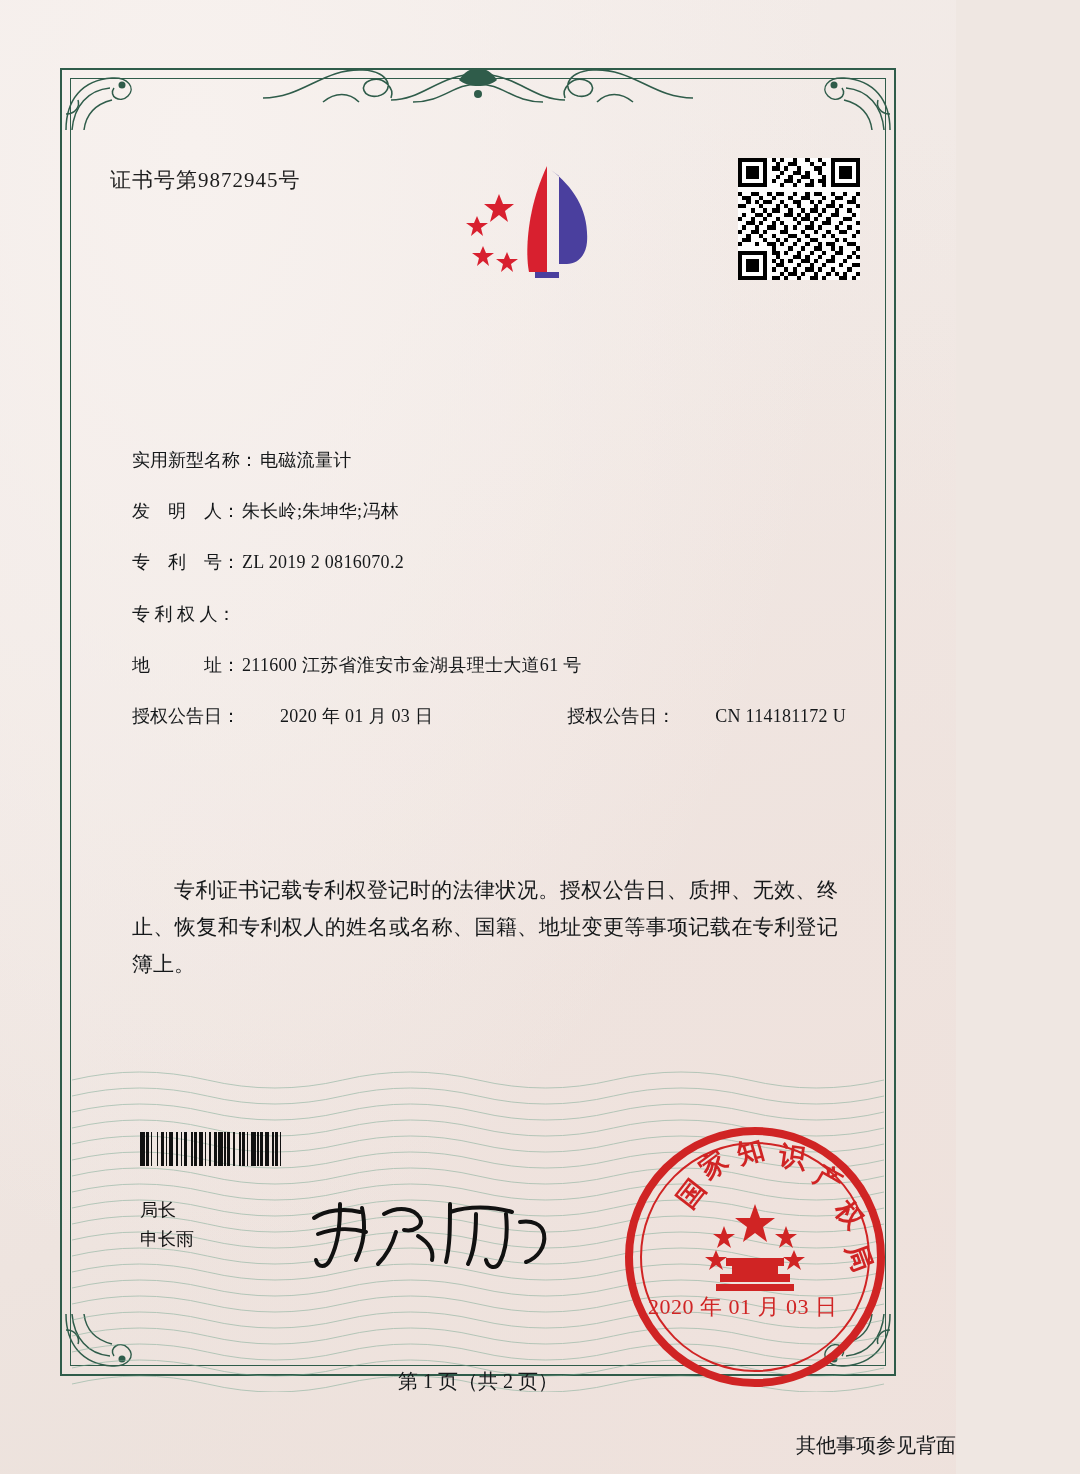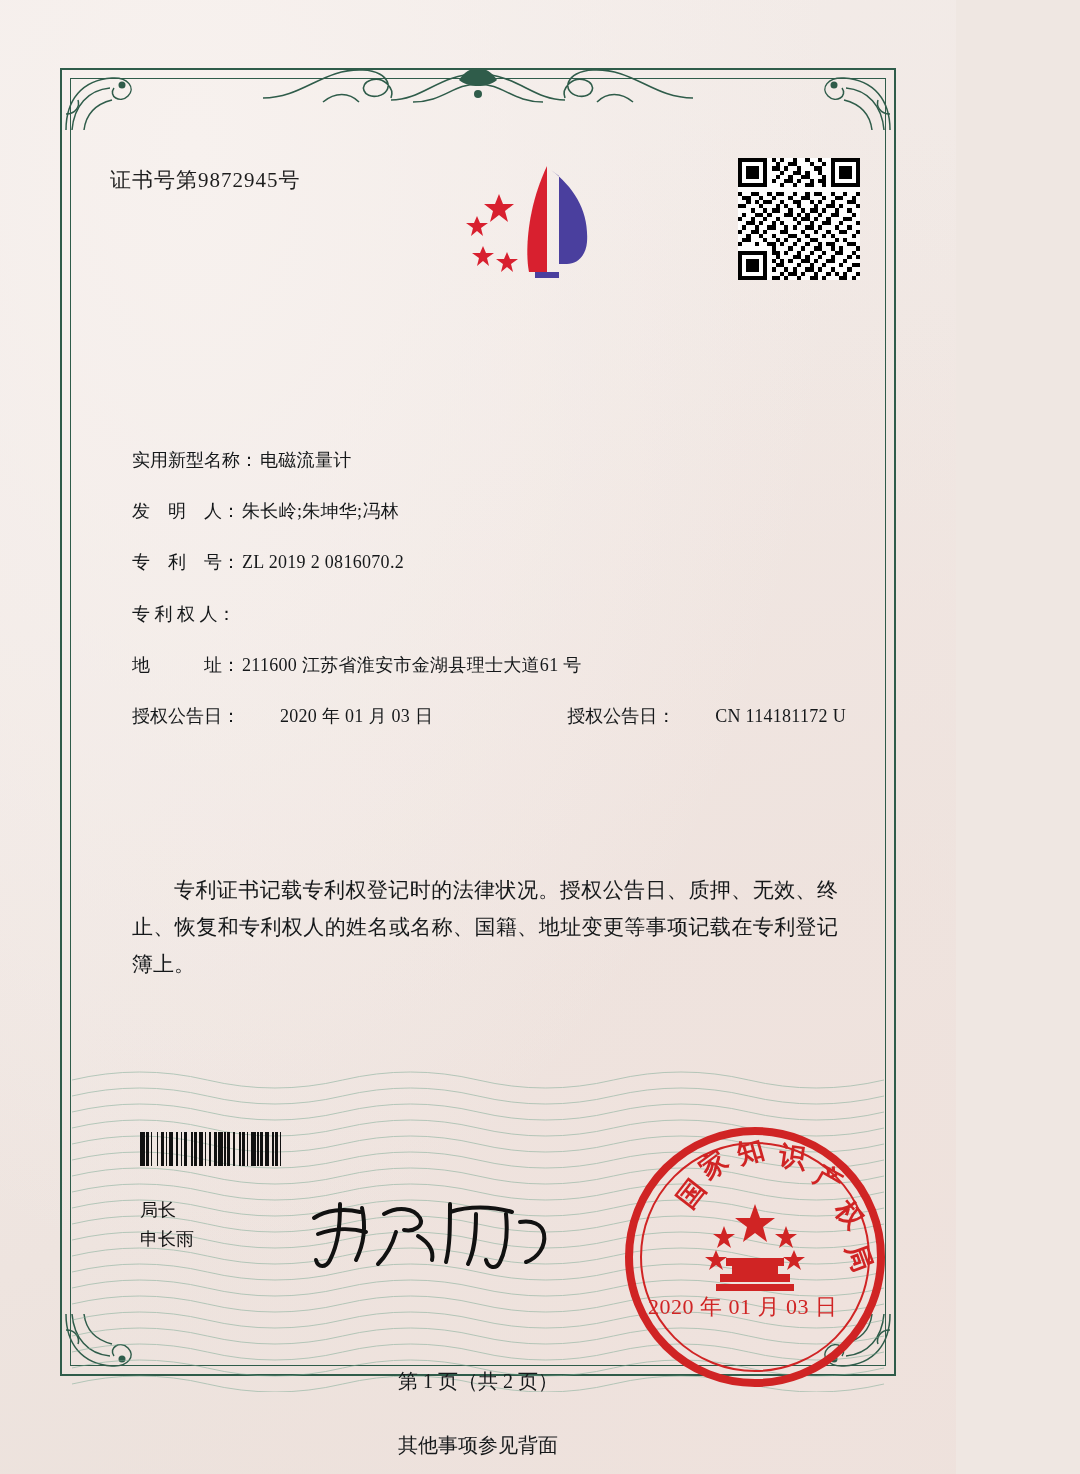--- a/index.html
+++ b/index.html
@@ -208,21 +208,21 @@
     left: 0; right: 0;
     top: 1368px;
     text-align: center;
     font-size: 20px;
     color: #15181a;
   }
   .back-note {
     position: absolute;
     left: 0; right: 0;
     top: 1432px;
-    text-align: center;
+    text-align: right;
     font-size: 20px;
     color: #15181a;
   }
 </style>
 </head>
 <body>
 
 <div class="page">
 
   <div class="frame-outer"></div>

